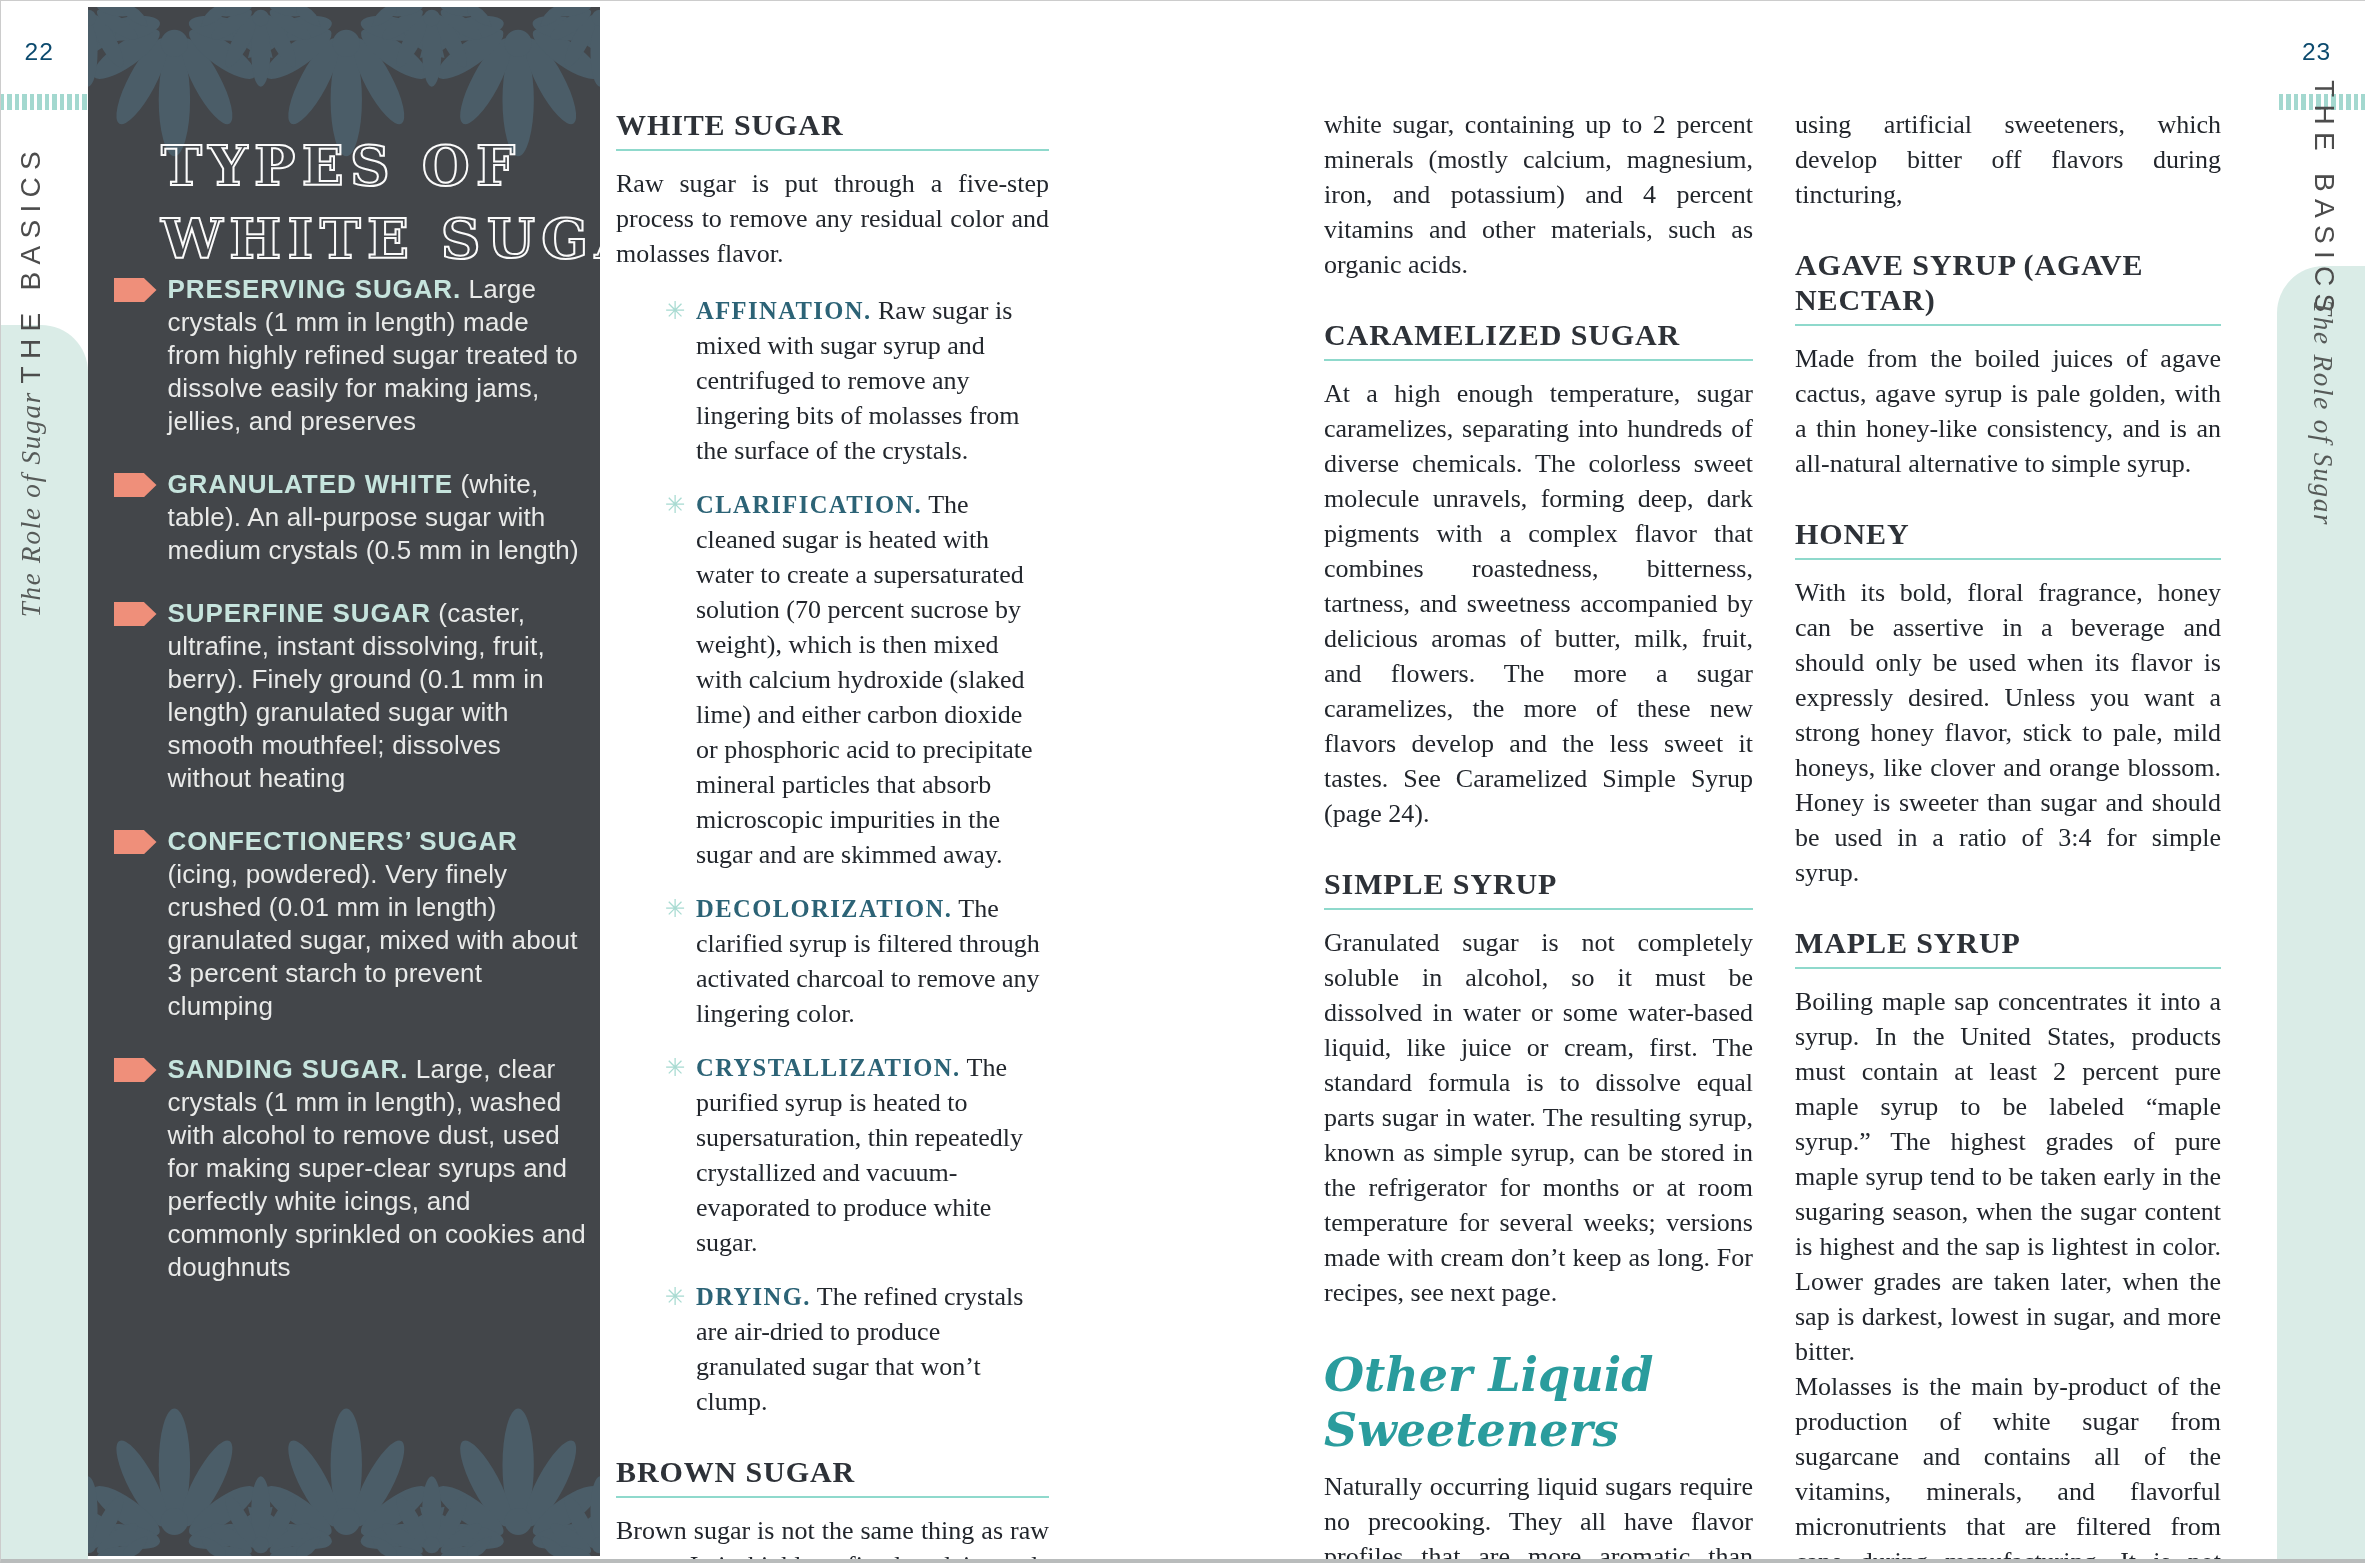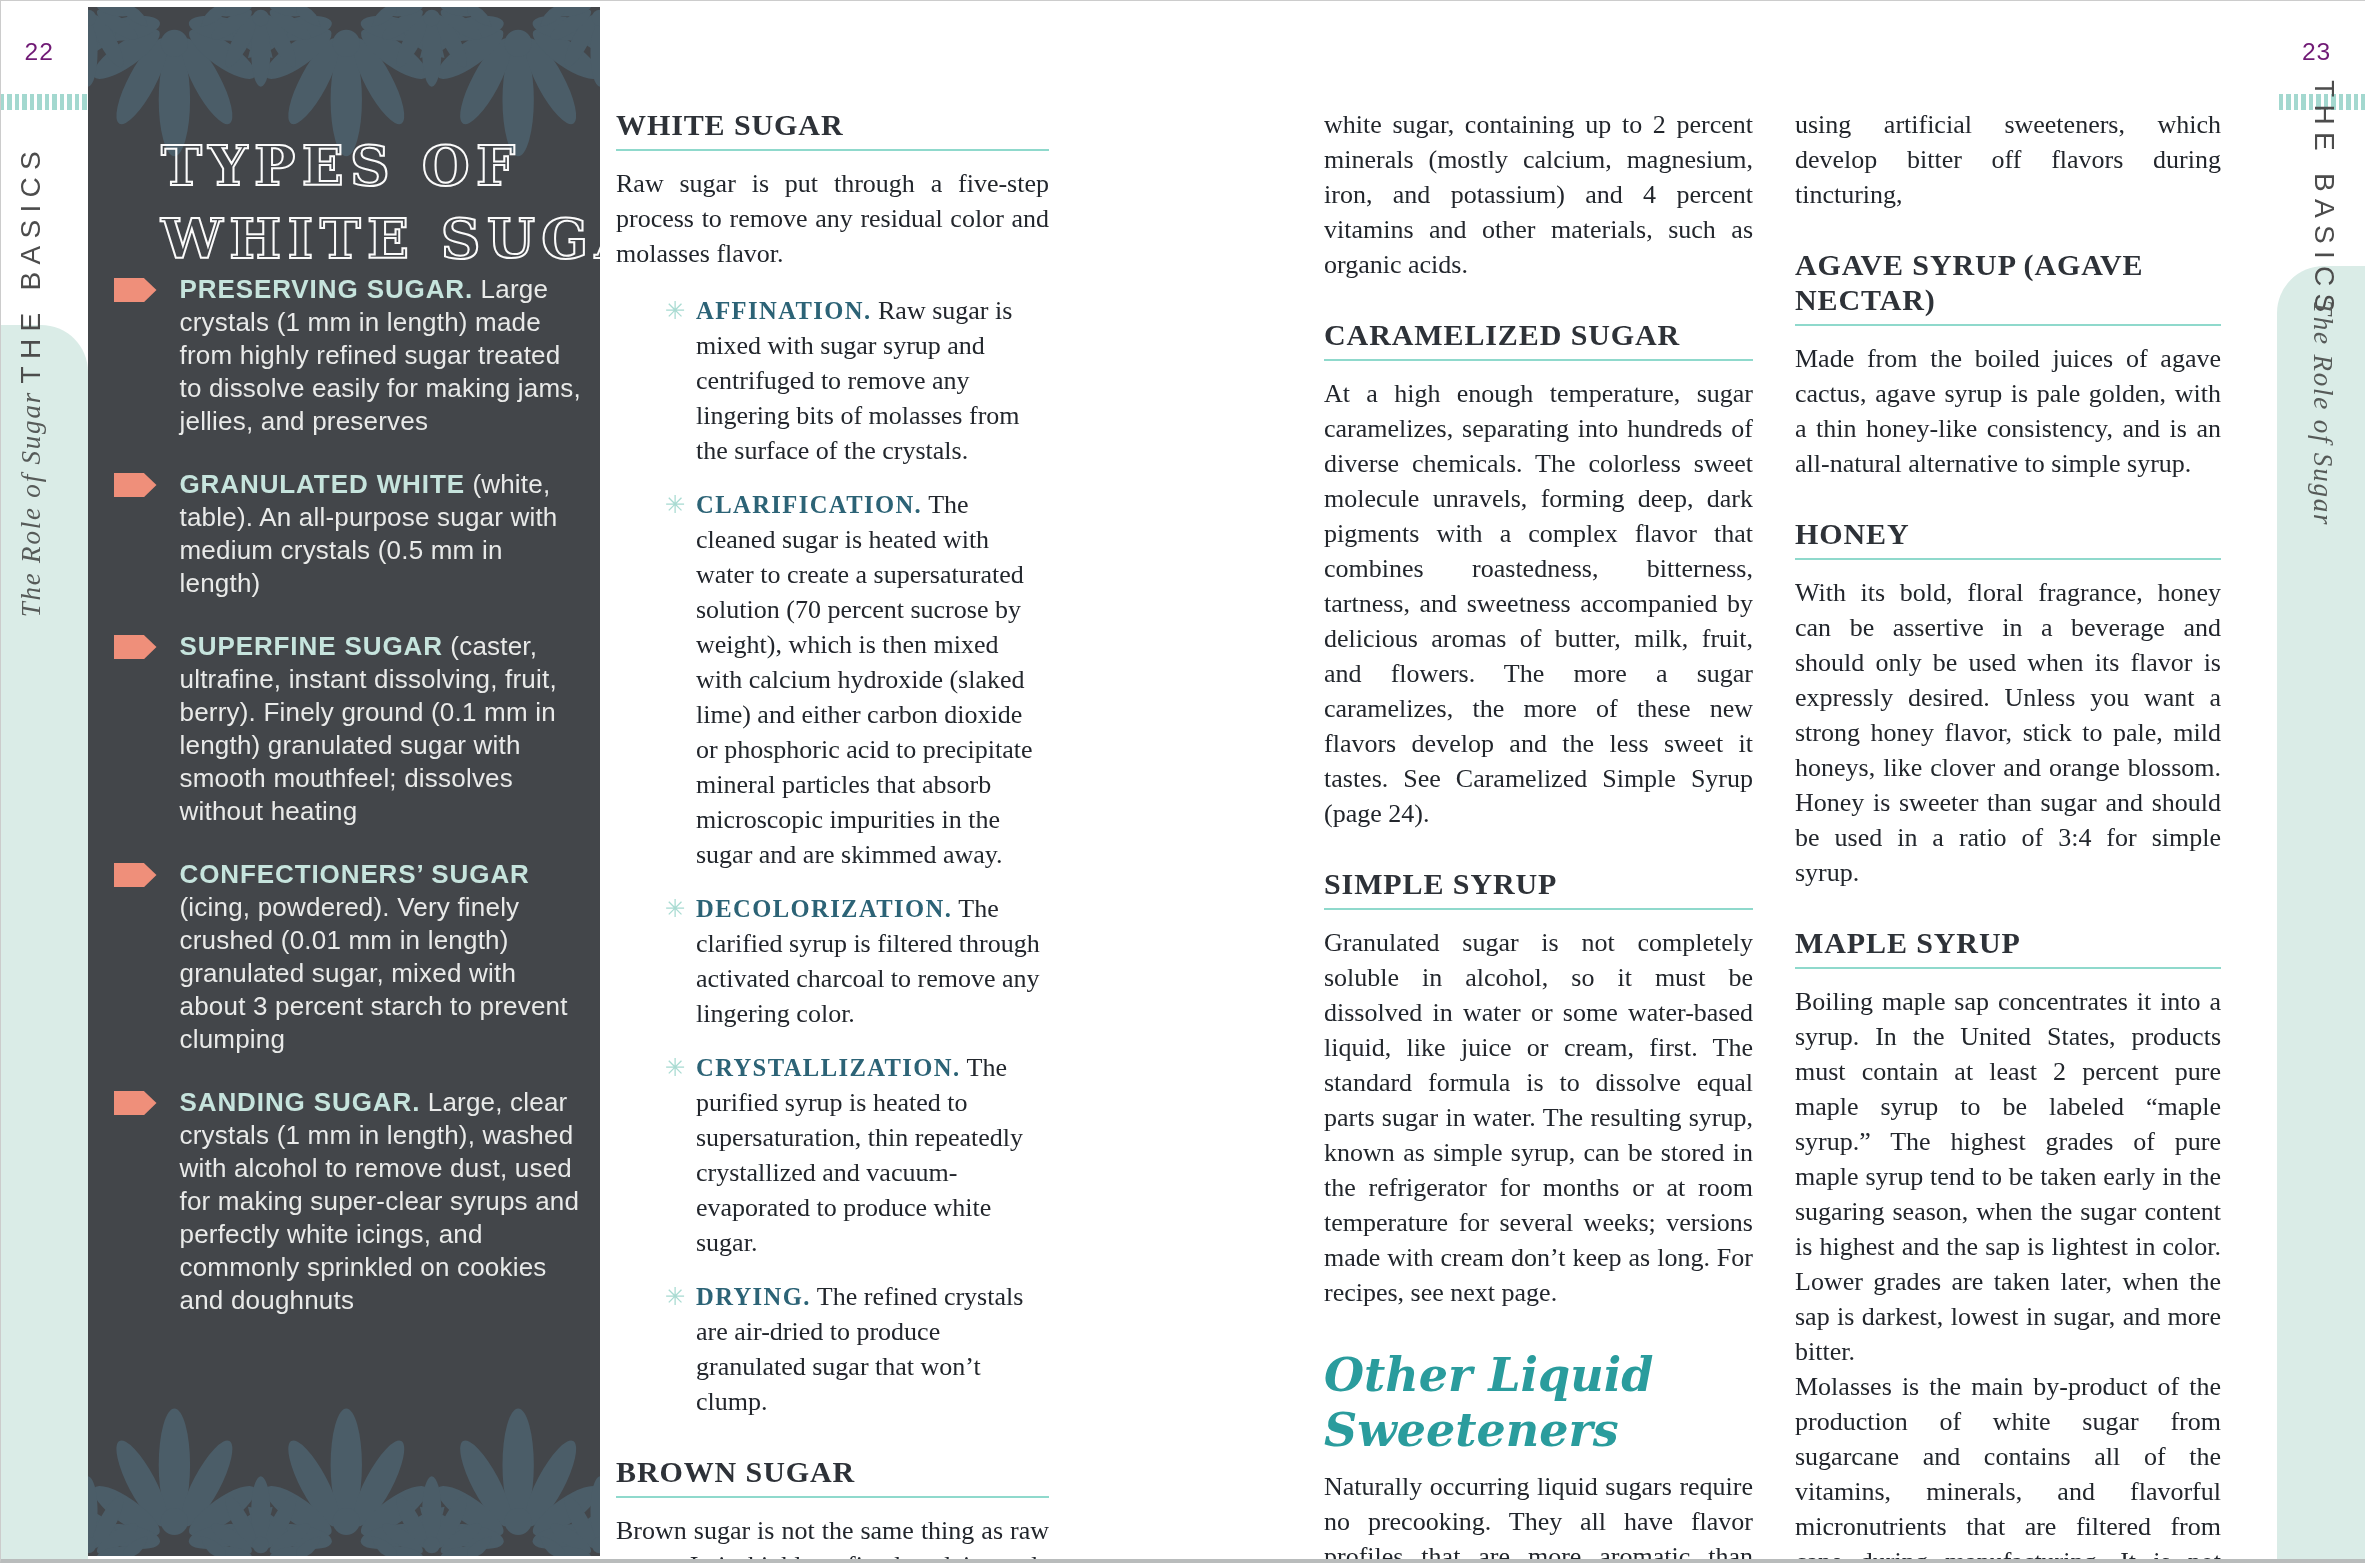--- a/index.html
+++ b/index.html
@@ -9,21 +9,21 @@
   .frame { position:absolute; inset:0; border:1.8px solid #cccccc; border-bottom:4.5px solid #b9bcbc; pointer-events:none; z-index:50; }
 
   
   .mstrip { position:absolute; top:0; bottom:0; background:#ffffff; }
   .mstrip-left  { left:0; width:88px; }
   .mstrip-right { left:2277px; width:88px; }
   .mint { position:absolute; left:0; right:0; bottom:0; background:#daece7; }
   .mint-left  { top:325px; border-top-right-radius:47px; }
   .mint-right { top:266px; border-top-left-radius:47px; }
 
-  .pagenum { position:absolute; font-family:"Liberation Sans", sans-serif; font-size:24.6px; color:#701a75; letter-spacing:0.9px; }
+  .pagenum { position:absolute; font-family:"Liberation Sans", sans-serif; font-size:24.6px; color:#0c4a6e; letter-spacing:0.9px; }
   .pagenum-left  { left:24.6px;  top:38px; }
   .pagenum-right { left:2302px; top:38px; }
 
   .ticks { position:absolute; top:94px; height:16.4px; background:repeating-linear-gradient(90deg,#a3d8cf 0 4.1px, transparent 4.1px 7.5px); }
   .ticks-left  { left:0; width:88px; }
   .ticks-right { left:2279px; width:86px; }
 
   .vlabel { position:absolute; font-family:"Liberation Sans", sans-serif; writing-mode:vertical-rl; white-space:nowrap; }
   .vlabel-basics { font-size:28px; letter-spacing:7.3px; color:#4c4c4c; }
   .vlabel-role   { font-family:"Liberation Serif", serif; font-style:italic; font-size:27px; letter-spacing:1.8px; color:#565a58; }
@@ -35,21 +35,21 @@
 
   
   .sidebar { position:absolute; left:88px; top:7.3px; width:512px; height:1549px; background:#43464a; overflow:hidden; }
   .damask { position:absolute; left:0; top:0; }
 
   .sb-title { position:absolute; left:73px; top:107px; font-family:"DejaVu Serif", serif; font-weight:bold;
               font-size:55px; line-height:73px; letter-spacing:6.4px; color:transparent;
               -webkit-text-stroke:2px #fbfbfb; white-space:nowrap;margin-top:15px; }
 
   .sb-list { position:absolute; left:25.5px; top:266px; width:473px; }
-  .sb-item { display:flex; align-items:flex-start; margin-bottom:30px;gap:12px; }
+  .sb-item { display:flex; align-items:flex-start; margin-bottom:30px; }
   .arrow-tag { flex:none; width:43px; height:24.6px; margin:4.5px 11px 0 0; background:#ef8f7a;
                clip-path:polygon(0 0,70% 0,100% 50%,70% 100%,0 100%); }
   .sb-text { font-family:"Liberation Sans", sans-serif; font-size:26px; line-height:33px; color:#e9eae9; letter-spacing:0.2px; }
   .sb-name { font-weight:bold; color:#c6e4dd; letter-spacing:0.9px; }
 
   
   .col { position:absolute; top:107px; font-size:26px; line-height:35px; color:#22262c; text-align:justify; }
   .col-1 { left:616px;  width:433px; }
   .col-2 { left:1324px; width:429px; }
   .col-3 { left:1795px; width:426px; }

